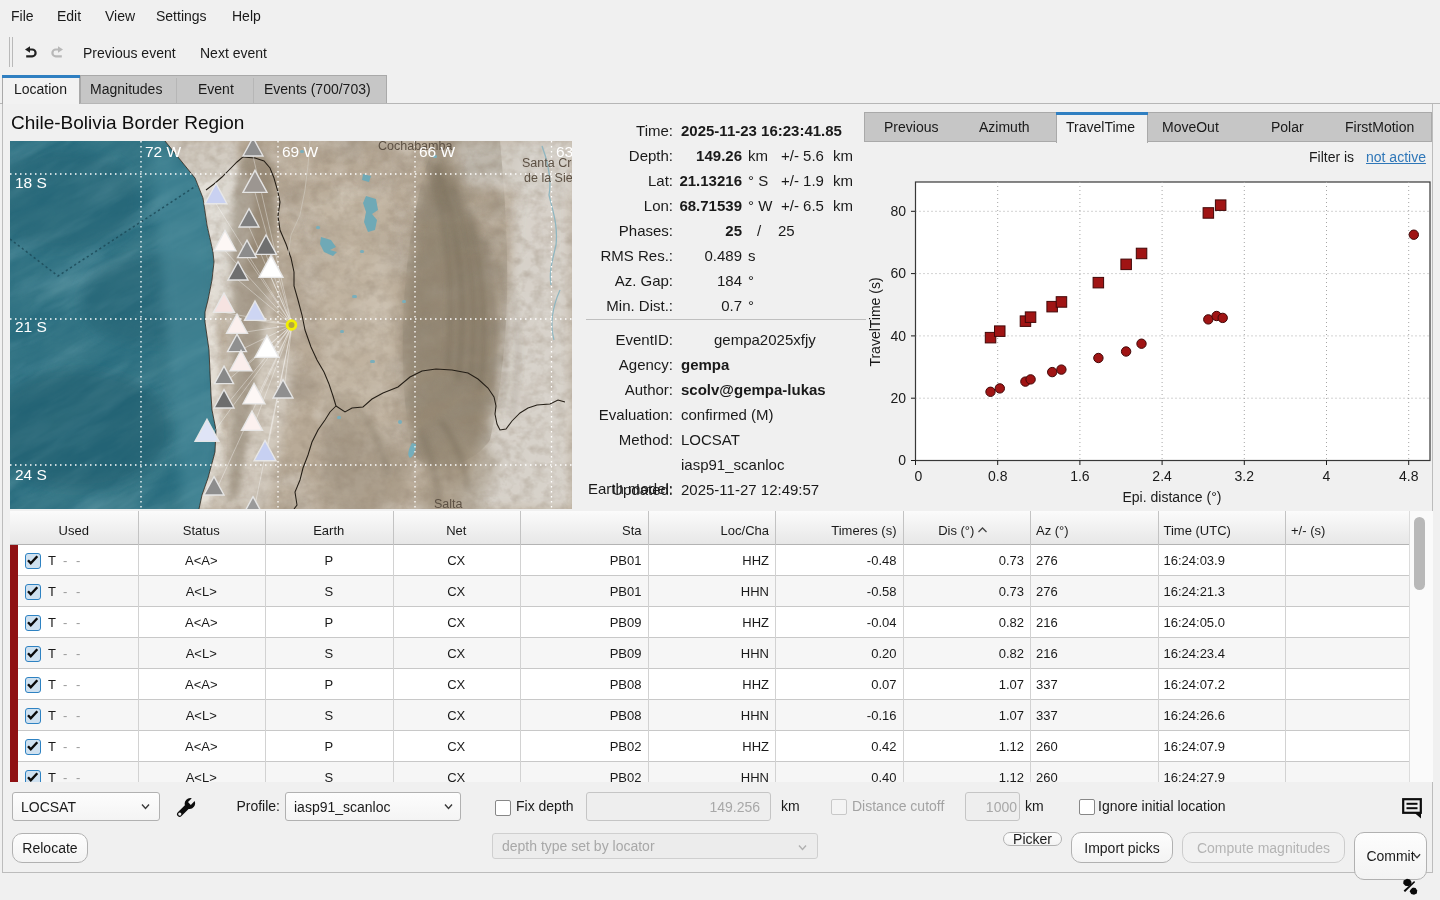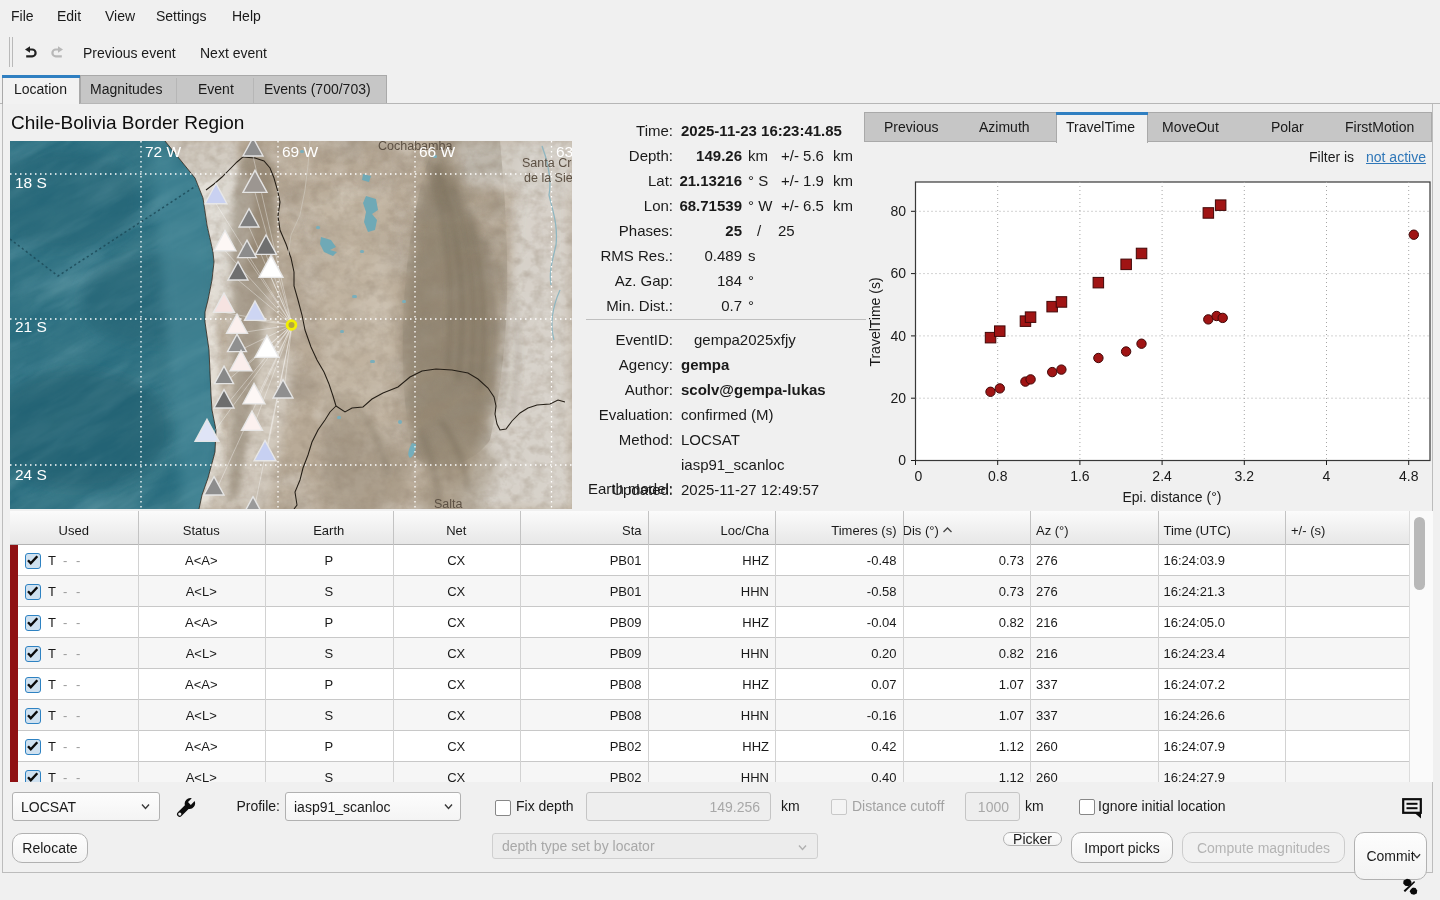--- a/index.html
+++ b/index.html
@@ -302,21 +302,21 @@
       <div class="lbl" style="right:698px;top:272px">184</div>
       <div class="lbl" style="left:748px;top:272px">°</div>
     </div>
     <div>
       <div class="lbl" style="right:767px;top:297px">Min. Dist.:</div>
       <div class="lbl" style="right:698px;top:297px">0.7</div>
       <div class="lbl" style="left:748px;top:297px">°</div>
     </div>
     <div>
       <div class="lbl" style="right:767px;top:331px">EventID:</div>
-      <div class="lbl" style="left:694px;top:331px">gempa2025xfjy</div>
+      <div class="lbl" style="left:714px;top:331px">gempa2025xfjy</div>
     </div>
     <div>
       <div class="lbl" style="right:767px;top:356px">Agency:</div>
       <div class="lbl" style="left:681px;top:356px;font-weight:bold">gempa</div>
     </div>
     <div>
       <div class="lbl" style="right:767px;top:381px">Author:</div>
       <div class="lbl" style="left:681px;top:381px;font-weight:bold">scolv@gempa-lukas</div>
     </div>
     <div>
@@ -423,21 +423,21 @@
 </svg>
 
 <div class="abs" style="left:10px;top:511px;width:1399px;height:34px;background:linear-gradient(#fbfbfb,#e7e7e7);border-bottom:1px solid #b3b3b3;box-sizing:border-box" id="thead">
     <div class="hdrcell" style="left:0px;width:127.5px;justify-content:center;">Used</div>
     <div class="hdrcell" style="left:127.5px;width:127.5px;justify-content:center;">Status</div>
     <div class="hdrcell" style="left:255px;width:127.5px;justify-content:center;">Earth</div>
     <div class="hdrcell" style="left:382.5px;width:127.5px;justify-content:center;">Net</div>
     <div class="hdrcell" style="left:510px;width:127.5px;justify-content:flex-end;padding-right:6px;">Sta</div>
     <div class="hdrcell" style="left:637.5px;width:127.5px;justify-content:flex-end;padding-right:6px;">Loc/Cha</div>
     <div class="hdrcell" style="left:765px;width:127.5px;justify-content:flex-end;padding-right:6px;">Timeres (s)</div>
-    <div class="hdrcell" style="left:892.5px;width:127.5px;justify-content:flex-start;padding-right:6px;">Dis (°) <svg width="11" height="8" viewBox="0 0 11 8" style="margin-left:3px">
+    <div class="hdrcell" style="left:892.5px;width:127.5px;justify-content:center;padding-right:6px;">Dis (°) <svg width="11" height="8" viewBox="0 0 11 8" style="margin-left:3px">
         <path d="M1.5,6 L5.5,2 L9.5,6" fill="none" stroke="#444" stroke-width="1.3"></path>
       </svg></div>
     <div class="hdrcell" style="left:1020px;width:127.5px;justify-content:flex-start;padding-left:6px;">Az (°)</div>
     <div class="hdrcell" style="left:1147.5px;width:127.5px;justify-content:flex-start;padding-left:6px;">Time (UTC)</div>
     <div class="hdrcell" style="left:1275px;width:124px;justify-content:flex-start;padding-left:6px;">+/- (s)</div>
     <div style="position:absolute;left:127.5px;top:0;width:1px;height:34px;background:#c3c3c3"></div>
     <div style="position:absolute;left:255px;top:0;width:1px;height:34px;background:#c3c3c3"></div>
     <div style="position:absolute;left:382.5px;top:0;width:1px;height:34px;background:#c3c3c3"></div>
     <div style="position:absolute;left:510px;top:0;width:1px;height:34px;background:#c3c3c3"></div>
     <div style="position:absolute;left:637.5px;top:0;width:1px;height:34px;background:#c3c3c3"></div>
@@ -698,21 +698,21 @@
 <div class="combo" style="left:285px;top:792px;width:176px;height:29px">iasp91_scanloc</div>
 <svg class="chev" style="left:444px;top:802px" viewBox="0 0 9 9">
     <path d="M1,2.5 L4.5,6.5 L8,2.5" fill="none" stroke="#3a3a3a" stroke-width="1.4"></path>
   </svg>
 <div class="cb" style="left:495px;top:800px"></div>
 <div class="lbl" style="left:516px;top:798px">Fix depth</div>
 <div class="abs" style="left:586px;top:792px;width:185px;height:29px;background:#eeeeee;border:1px solid #c5c5c5;border-radius:3px;box-sizing:border-box;display:flex;align-items:center;justify-content:flex-end;padding-right:10px;font-size:14px;color:#a8a8a8">149.256</div>
 <div class="lbl" style="left:781px;top:798px">km</div>
 <div class="cb" style="left:831px;top:799px;border-color:#c8c8c8;background:#f4f4f4"></div>
 <div class="lbl gray" style="left:852px;top:798px">Distance cutoff</div>
-<div class="abs" style="left:965px;top:792px;width:55px;height:29px;background:#eeeeee;border:1px solid #c5c5c5;border-radius:3px;box-sizing:border-box;display:flex;align-items:center;justify-content:flex-end;padding-right:10px;font-size:14px;color:#a8a8a8">1000</div>
+<div class="abs" style="left:965px;top:792px;width:55px;height:29px;background:#eeeeee;border:1px solid #c5c5c5;border-radius:3px;box-sizing:border-box;display:flex;align-items:center;justify-content:flex-end;padding-right:2px;font-size:14px;color:#a8a8a8">1000</div>
 <div class="lbl" style="left:1025px;top:798px">km</div>
 <div class="cb" style="left:1079px;top:799px"></div>
 <div class="lbl" style="left:1098px;top:798px">Ignore initial location</div>
 <svg class="abs" style="left:1402px;top:798px" width="20" height="21" viewBox="0 0 20 21">
   <rect x="1.2" y="1.2" width="17.6" height="13.6" fill="none" stroke="#0d0d0d" stroke-width="2.2"></rect>
   <path d="M11.5,14 L19,14 L19,20.5 Z" fill="#0d0d0d"></path>
   <line x1="4.5" y1="5.8" x2="15.5" y2="5.8" stroke="#0d0d0d" stroke-width="2"></line>
   <line x1="4.5" y1="10.2" x2="15.5" y2="10.2" stroke="#0d0d0d" stroke-width="2"></line>
 </svg>
 <div class="btn" style="left:12px;top:833px;width:76px;height:30px">Relocate</div>

